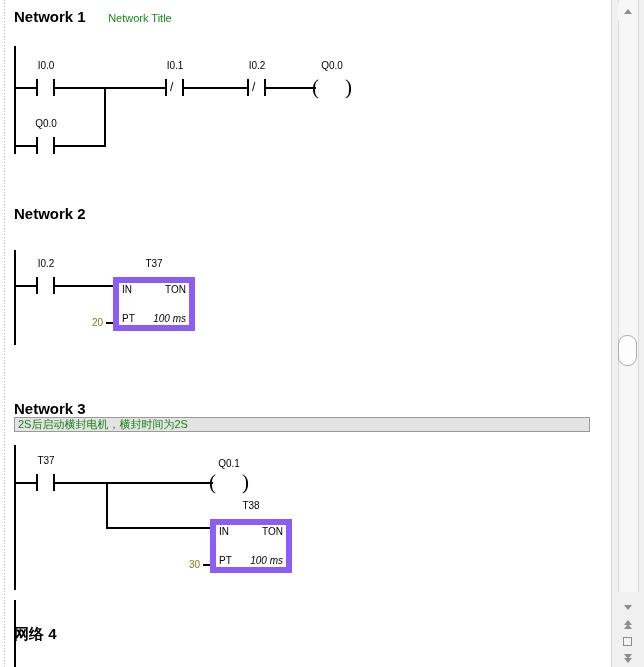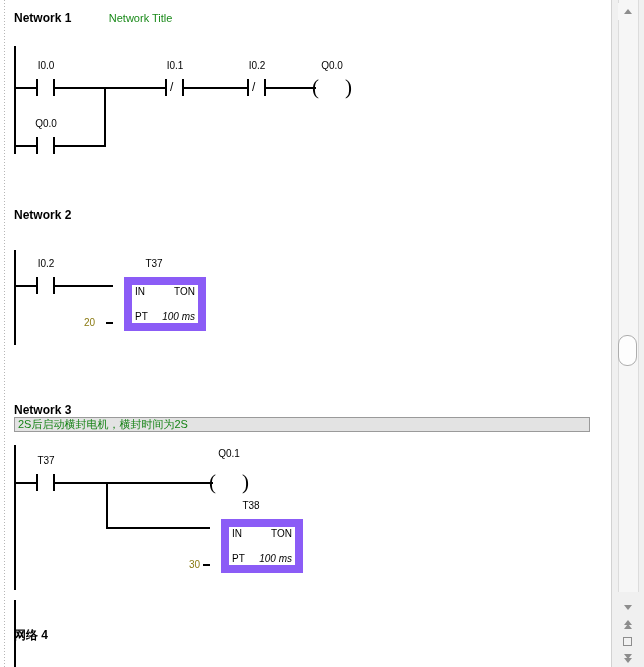--- a/index.html
+++ b/index.html
@@ -11,22 +11,22 @@
   
   #canvas{position:absolute;left:0;top:0;width:612px;height:667px;overflow:hidden;background:#fff;}
 
   
   .gutter-edge{position:absolute;left:4px;top:0;width:1px;height:667px;
      background:repeating-linear-gradient(to bottom,#b6b6b6 0 1px,transparent 1px 3px);}
 
   
   .network{position:absolute;left:0;}
   .nw-head{position:absolute;left:14px;top:0;height:15px;white-space:nowrap;}
-  .nw-name{font-size:12px;font-weight:bold;color:#000;letter-spacing:0;margin-top:48px;}
-  .nw-title{font-size:11px;color:#1a8a1a;margin-left:33px;}
+  .nw-name{font-size:15px;font-weight:bold;color:#000;letter-spacing:0;margin-top:48px;}
+  .nw-title{font-size:11px;color:#1a8a1a;margin-left:18px;}
   .nw-comment{position:absolute;left:14px;top:17px;width:576px;height:15px;
      background:#e3e3e3;border:1px solid #9a9a9a;box-sizing:border-box;
      font-size:11px;color:#168316;line-height:13px;padding-left:3px;white-space:nowrap;overflow:hidden;}
 
   
   .rail{position:absolute;background:#000;width:2px;}
   .wire-h{position:absolute;background:#000;height:2px;}
   .wire-v{position:absolute;background:#000;width:2px;}
 
   
@@ -39,21 +39,21 @@
   .lbl{position:absolute;font-size:10px;color:#000;white-space:nowrap;text-align:center;}
 
   
   .coil{position:absolute;width:40px;height:20px;}
   .coil span{position:absolute;top:-4px;font-size:21px;line-height:26px;color:#000;
      font-family:"Liberation Serif",serif;font-weight:400;}
   .coil .lp{left:0;}
   .coil .rp{right:0;}
 
   
-  .fbox{position:absolute;border:8px solid #8b5cf6;background:#fff;box-sizing:border-box;margin-left:11px;}
+  .fbox{position:absolute;border:6px solid #8b5cf6;background:#fff;box-sizing:border-box;}
   .fbox .t{position:absolute;font-size:10px;color:#000;white-space:nowrap;}
   .fbox .in{left:3px;top:1px;}
   .fbox .fn{right:3px;top:1px;}
   .fbox .pt{left:3px;bottom:1px;}
   .fbox .pv{right:3px;bottom:1px;font-style:italic;}
   .pt-val{position:absolute;font-size:10px;color:#8a7a12;white-space:nowrap;}
   .pt-stub{position:absolute;height:2px;background:#000;}
 
   
   #scroll{position:absolute;right:0;top:0;width:32px;height:667px;background:#f0f0f0;
@@ -148,21 +148,21 @@
 
       <div class="wire-h" style="left:55px;top:80px;width:58px;"></div>
 
       <div class="fbox" style="left:113px;top:72px;width:82px;height:54px;">
         <div class="t in">IN</div>
         <div class="t fn">TON</div>
         <div class="t pt">PT</div>
         <div class="t pv">100 ms</div>
       </div>
       <div class="lbl" style="left:134px;top:53px;width:40px;">T37</div>
-      <div class="pt-val" style="left:84px;top:112px;">20</div>
+      <div class="pt-val" style="left:92px;top:112px;">20</div>
       <div class="pt-stub" style="left:106px;top:117px;width:7px;"></div>
     </div>
 
     <div class="network" style="top:400px;left:0;width:612px;height:195px;">
       <div class="nw-head">
         <span class="nw-name">Network 3</span>
         <span class="nw-title"></span>
       </div>
       <div class="nw-comment">2S后启动横封电机，横封时间为2S</div>
 
@@ -174,21 +174,21 @@
         <div class="bar r"></div>
       </div>
       <div class="lbl" style="left:26px;top:55px;width:40px;">T37</div>
 
       <div class="wire-h" style="left:55px;top:82px;width:158px;"></div>
 
       <div class="coil" style="left:209px;top:73px;">
         <span class="lp">(</span>
         <span class="rp">)</span>
       </div>
-      <div class="lbl" style="left:209px;top:48px;width:40px;">Q0.1</div>
+      <div class="lbl" style="left:209px;top:58px;width:40px;">Q0.1</div>
 
       <div class="wire-v" style="left:106px;top:82px;height:47px;"></div>
       <div class="wire-h" style="left:106px;top:127px;width:104px;"></div>
 
       <div class="fbox" style="left:210px;top:119px;width:82px;height:54px;">
         <div class="t in">IN</div>
         <div class="t fn">TON</div>
         <div class="t pt">PT</div>
         <div class="t pv">100 ms</div>
       </div>

